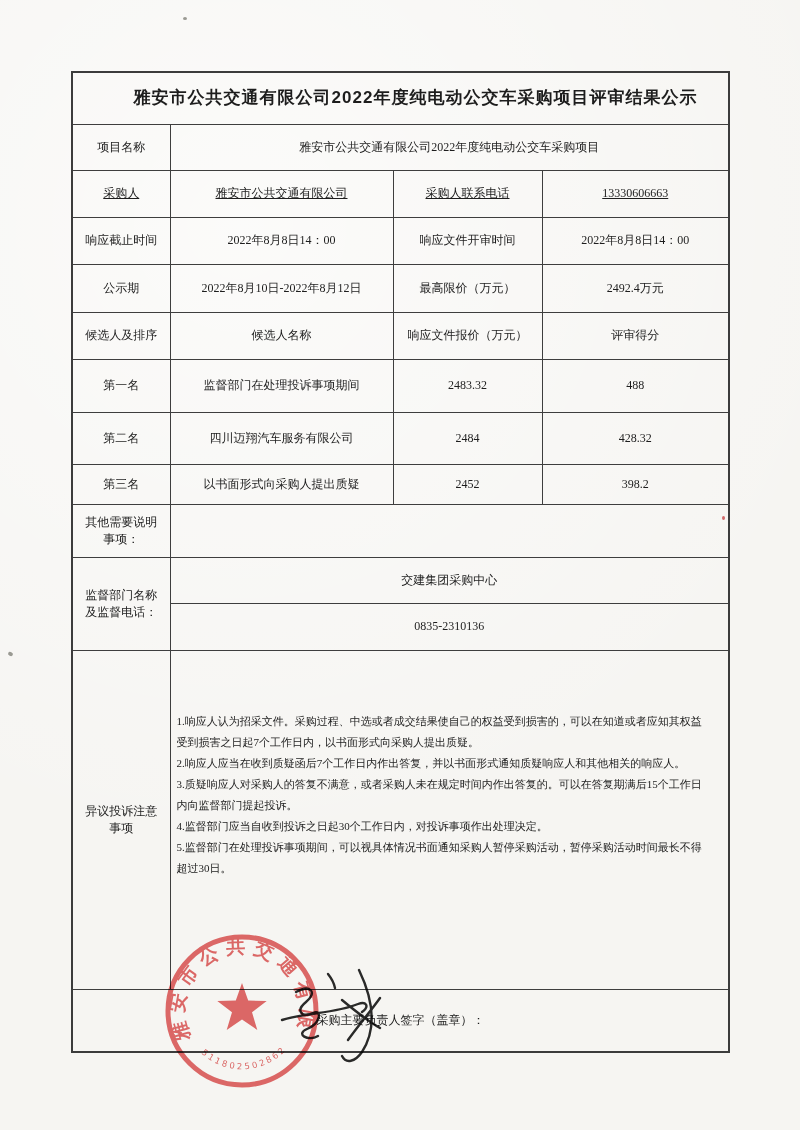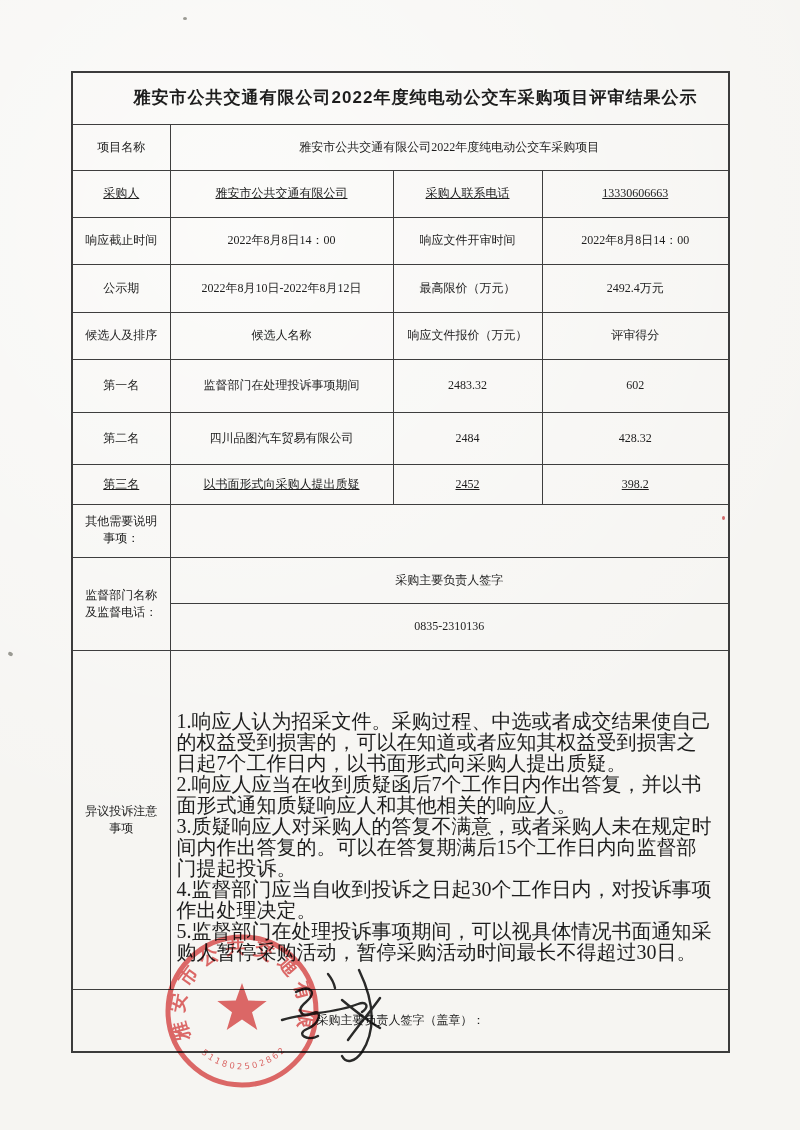--- a/index.html
+++ b/index.html
@@ -45,31 +45,31 @@
     padding-left: 34px;
   }
   tr.r-title  { height: 52px; }
   tr.r-proj   { height: 46px; }
   tr.r-buyer  { height: 47px; text-decoration: underline; }
   tr.r-resp   { height: 47px; }
   tr.r-pub    { height: 48px; }
   tr.r-chead  { height: 47px; }
   tr.r-c1     { height: 53px; }
   tr.r-c2     { height: 52px; }
-  tr.r-c3     { height: 40px; text-decoration: underline; }
-  tr.r-other  { height: 53px; font-family: Liberation Mono, monospace; }
+  tr.r-c3     { height: 40px; }
+  tr.r-other  { height: 53px; }
   tr.r-sup1   { height: 46px; }
   tr.r-sup2   { height: 47px; }
   tr.r-obj    { height: 339px; }
   tr.r-sign   { height: 63px; }
   td.objection-text {
     text-align: left;
     vertical-align: top;
     padding: 60px 16px 8px 6px;
-    font-size: 20px;
+    font-size: 11px;
     line-height: 21px;
   }
   td.sign-cell {
     text-align: center;
   }
   .two-line span { display: block; }
   .seal {
     position: absolute;
     left: 162px;
     top: 931px;
@@ -138,25 +138,25 @@
     <tr class="r-chead">
       <td>候选人及排序</td>
       <td>候选人名称</td>
       <td>响应文件报价（万元）</td>
       <td>评审得分</td>
     </tr>
     <tr class="r-c1">
       <td>第一名</td>
       <td>监督部门在处理投诉事项期间</td>
       <td>2483.32</td>
-      <td>602</td>
+      <td>488</td>
     </tr>
     <tr class="r-c2">
       <td>第二名</td>
-      <td>四川品图汽车贸易有限公司</td>
+      <td>四川迈翔汽车服务有限公司</td>
       <td>2484</td>
       <td>428.32</td>
     </tr>
     <tr class="r-c3">
       <td>第三名</td>
       <td>以书面形式向采购人提出质疑</td>
       <td>2452</td>
       <td>398.2</td>
     </tr>
     <tr class="r-other">
@@ -164,21 +164,21 @@
         <span>其他需要说明</span>
         <span>事项：</span>
       </td>
       <td colspan="3"></td>
     </tr>
     <tr class="r-sup1">
       <td rowspan="2" class="two-line">
         <span>监督部门名称</span>
         <span>及监督电话：</span>
       </td>
-      <td colspan="3">采购主要负责人签字</td>
+      <td colspan="3">交建集团采购中心</td>
     </tr>
     <tr class="r-sup2">
       <td colspan="3">0835-2310136</td>
     </tr>
     <tr class="r-obj">
       <td class="two-line">
         <span>异议投诉注意</span>
         <span>事项</span>
       </td>
       <td colspan="3" class="objection-text">

